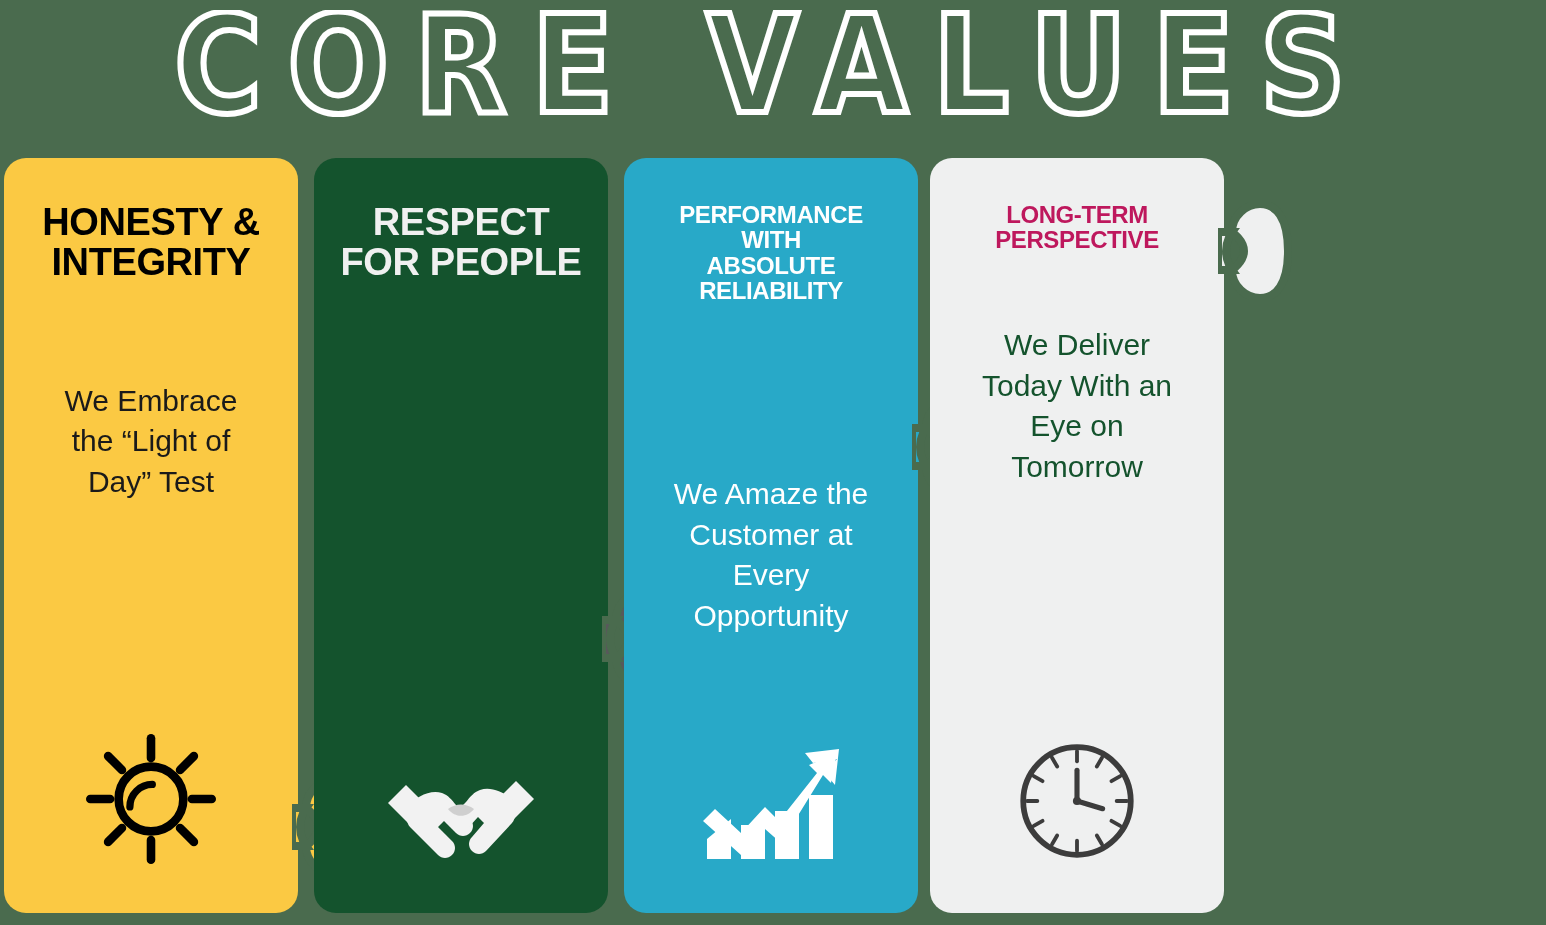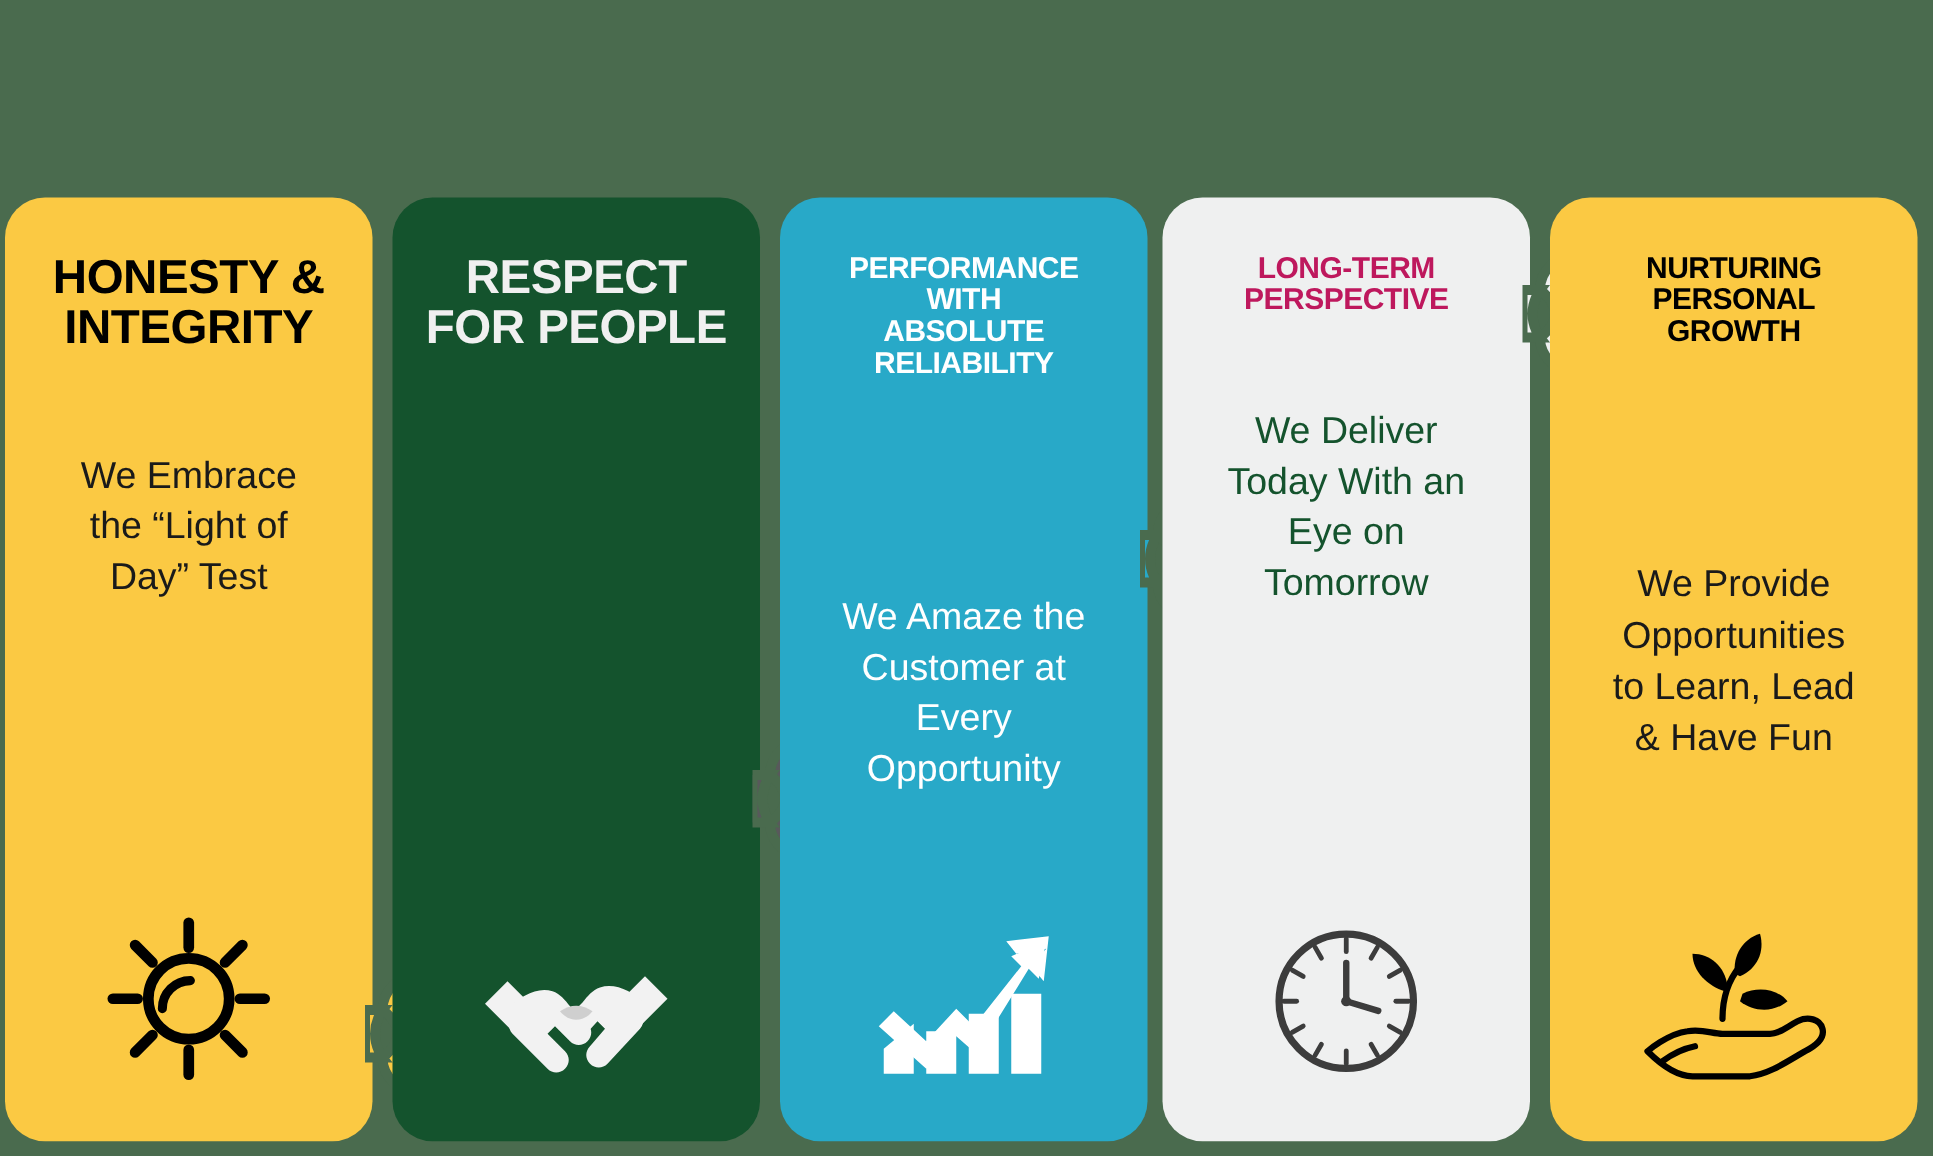--- a/index.html
+++ b/index.html
@@ -49,21 +49,21 @@
     top: 0;
     width: 294px;
     height: 755px;
     border-radius: 26px;
     overflow: visible;
   }
 
   .card-inner {
     position: absolute;
     inset: 0;
-    border-radius: 32px;
+    border-radius: 22px;
     display: flex;
     flex-direction: column;
     align-items: center;
     overflow: hidden;
   }
 
   .card.c0 { left: 4px;    }
   .card.c1 { left = 0; left: 314px; }
   .card.c2 { left: 624px;  }
   .card.c3 { left: 930px;  }
@@ -112,28 +112,33 @@
     height: 98px;
     pointer-events: none;
   }
   .knob svg { display: block; }
 </style>
 </head>
 <body style="background: rgb(74, 107, 78);">
 
 <div id="stage" style="background: rgb(74, 107, 78);">
 
+  <div id="title-bar">
+    <svg id="title-svg" width="1520" height="130" viewBox="0 0 1520 130">
+      <text id="title-text" x="760" y="100" text-anchor="middle" font-family="'DejaVu Sans', sans-serif" font-size="132" font-weight="bold" letter-spacing="26" fill="none" stroke="#ffffff" stroke-width="6" transform="translate(0,0) scale(1,1.02)" style="font-stretch:condensed;">CORE VALUES</text>
+    </svg>
+  </div>
 
   <div id="cards">
 
     <div class="card c0">
       <div class="card-inner" id="inner0" style="background: rgb(251, 201, 67);">
         <div class="card-title t-mid" id="title0" style="color: rgb(0, 0, 0);">HONESTY &amp;
 INTEGRITY</div>
-        <div class="card-body" id="body0" style="color: rgb(26, 26, 26); margin-top: 78px;">We Embrace
+        <div class="card-body" id="body0" style="color: rgb(26, 26, 26); margin-top: 98px;">We Embrace
 the “Light of
 Day” Test</div>
       </div>
       <div class="card-icon">
         <svg width="132" height="132" viewBox="0 0 100 100" id="icon0">
           <g stroke="#000" stroke-width="6.5" stroke-linecap="round" fill="none">
             <line x1="50" y1="4" x2="50" y2="19"></line>
             <line x1="50" y1="81" x2="50" y2="96"></line>
             <line x1="4" y1="50" x2="19" y2="50"></line>
             <line x1="81" y1="50" x2="96" y2="50"></line>
@@ -261,47 +266,15 @@
       </div>
       <div class="knob" style="left:288px; top:44px;">
         <svg width="74" height="98" viewBox="0 0 74 98">
           <path d="M0 30 L14 30 C14 30 8 38 8 49 C8 60 14 68 14 68 L0 68 Z
                    M14 30 C14 14 28 2 42 2 C58 2 70 16 70 49 C70 82 58 96 42 96
                    C28 96 14 84 14 68 C14 68 26 60 26 49 C26 38 14 30 14 30 Z" fill="#eff0f0" stroke="#4a6b4e" stroke-width="8"></path>
         </svg>
       </div>
     </div>
 
-    <div class="card c4">
-      <div class="card-inner" id="inner4" style="background: rgb(251, 201, 67);">
-        <div class="card-title t-small" id="title4" style="color: rgb(0, 0, 0);">NURTURING
-PERSONAL
-GROWTH</div>
-        <div class="card-body" id="body4" style="color: rgb(26, 26, 26); margin-top: 170px;">We Provide
-Opportunities
-to Learn, Lead
-&amp; Have Fun</div>
-      </div>
-      <div class="card-icon">
-        <svg width="150" height="120" viewBox="0 0 150 120" id="icon4">
-          <g fill="none" stroke="#000" stroke-width="5" stroke-linecap="round" stroke-linejoin="round">
-
-            <path d="M66 70 C66 54 70 40 80 28"></path>
-
-            <path d="M68 48 C54 44 42 32 42 18 C56 18 68 28 70 44 Z" fill="#000" stroke="none"></path>
-
-            <path d="M76 34 C74 20 82 6 96 2 C100 16 94 30 80 36 Z" fill="#000" stroke="none"></path>
-
-            <path d="M82 50 C94 44 110 46 118 56 C106 66 90 64 80 56 Z" fill="#000" stroke="none"></path>
-
-            <path d="M6 96 C6 96 22 82 38 80 C50 78 58 82 66 82
-                     L104 82 C112 82 118 76 126 72
-                     C134 68 144 70 146 78 C148 86 140 92 132 96
-                     C118 104 104 114 88 116 L42 116 C30 116 18 108 6 96 Z"></path>
-
-            <path d="M18 104 C26 98 34 94 44 92"></path>
-          </g>
-        </svg>
-      </div>
-    </div>
 
   </div>
 </div>
 
 </body></html>

